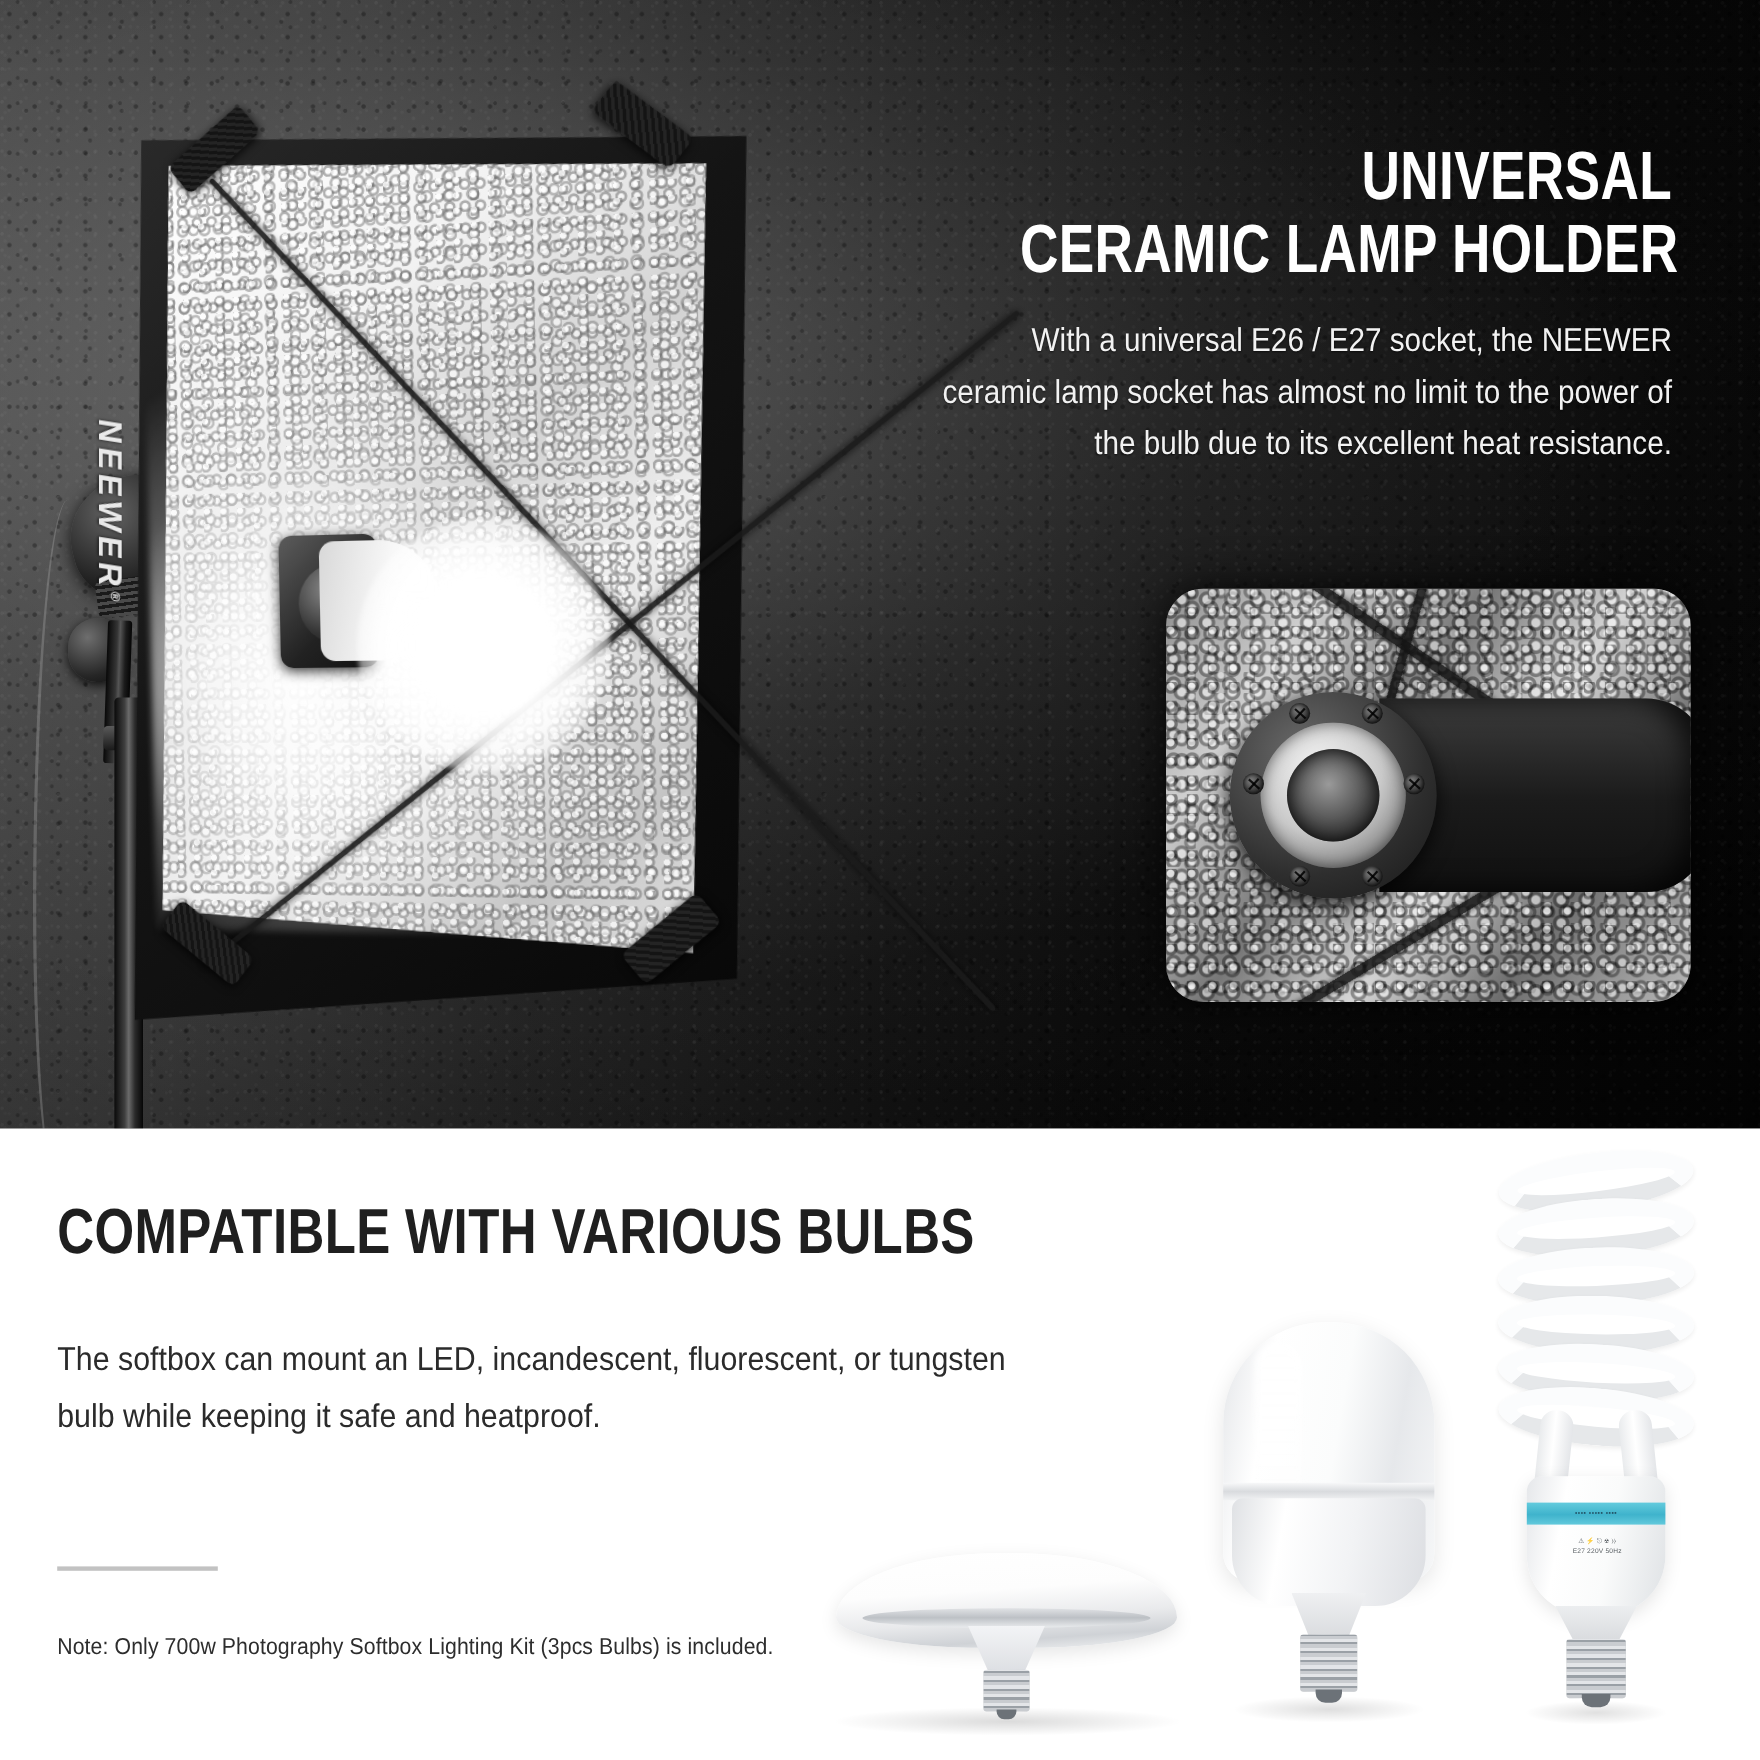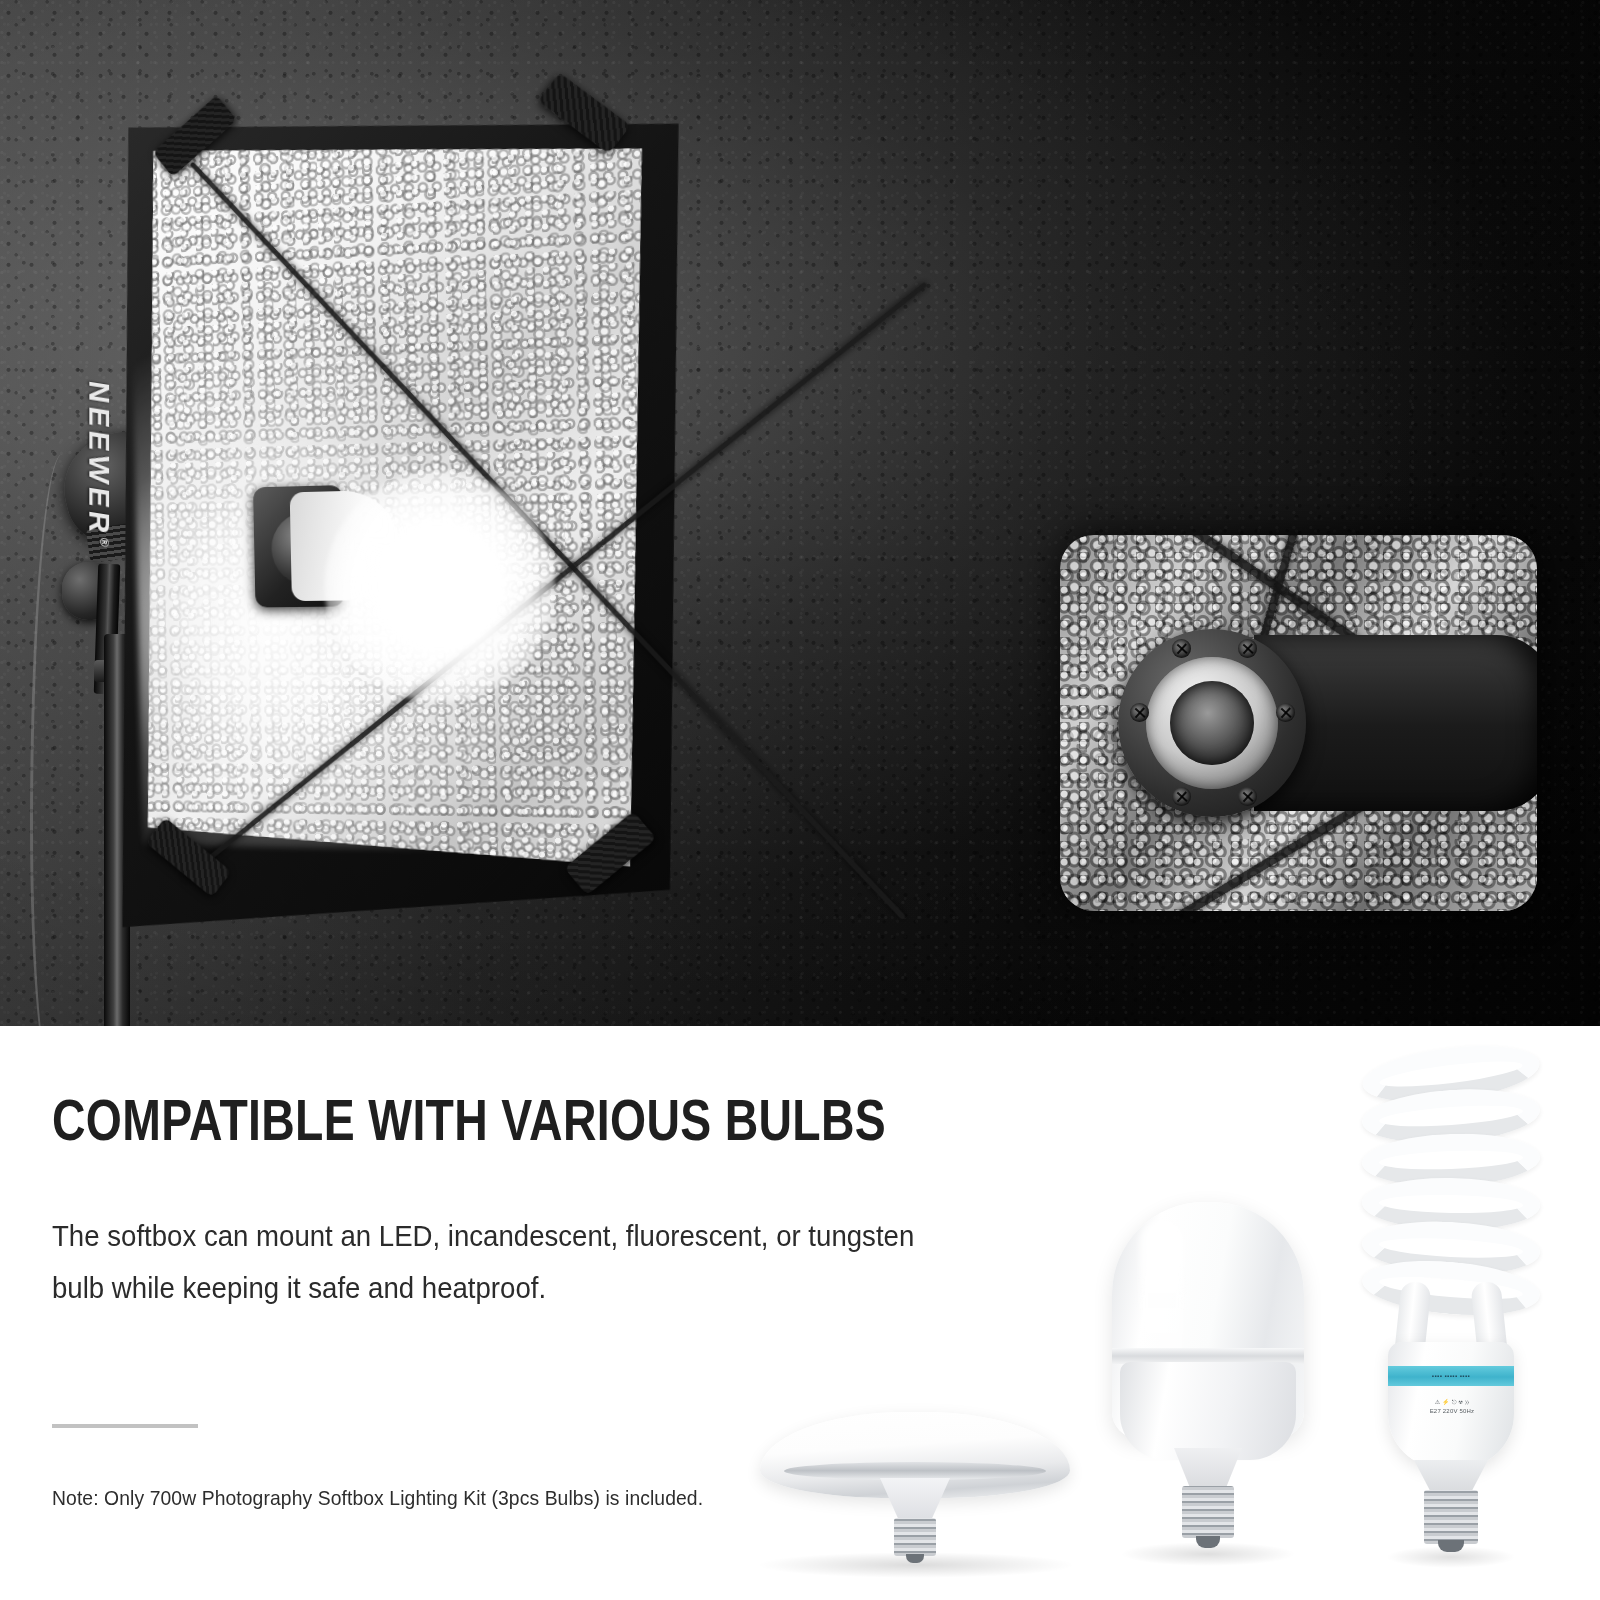--- a/index.html
+++ b/index.html
@@ -428,20 +428,25 @@
         <div class="holder-ring"></div>
         <div class="bulb-neck"></div>
         <div class="bulb-glow"></div>
       </div>
 
       <div class="neewer-logo">
         <span>NEEWER</span><sup>®</sup>
       </div>
     </div>
 
+    <div class="headline-block">
+      <div class="headline">UNIVERSAL</div>
+      <div class="headline l2">CERAMIC LAMP HOLDER</div>
+      <p class="subcopy">With a universal E26 / E27 socket, the NEEWER ceramic lamp socket has almost no limit to the power of the bulb due to its excellent heat resistance.</p>
+    </div>
 
     <div class="inset">
       <div class="inset-foil"></div>
       <div class="inset-rib rib-a"></div>
       <div class="inset-rib rib-b"></div>
       <div class="inset-rib rib-c"></div>
       <div class="socket-body"></div>
       <div class="socket-flange">
         <div class="socket-ring">
           <div class="socket-hole"></div>

